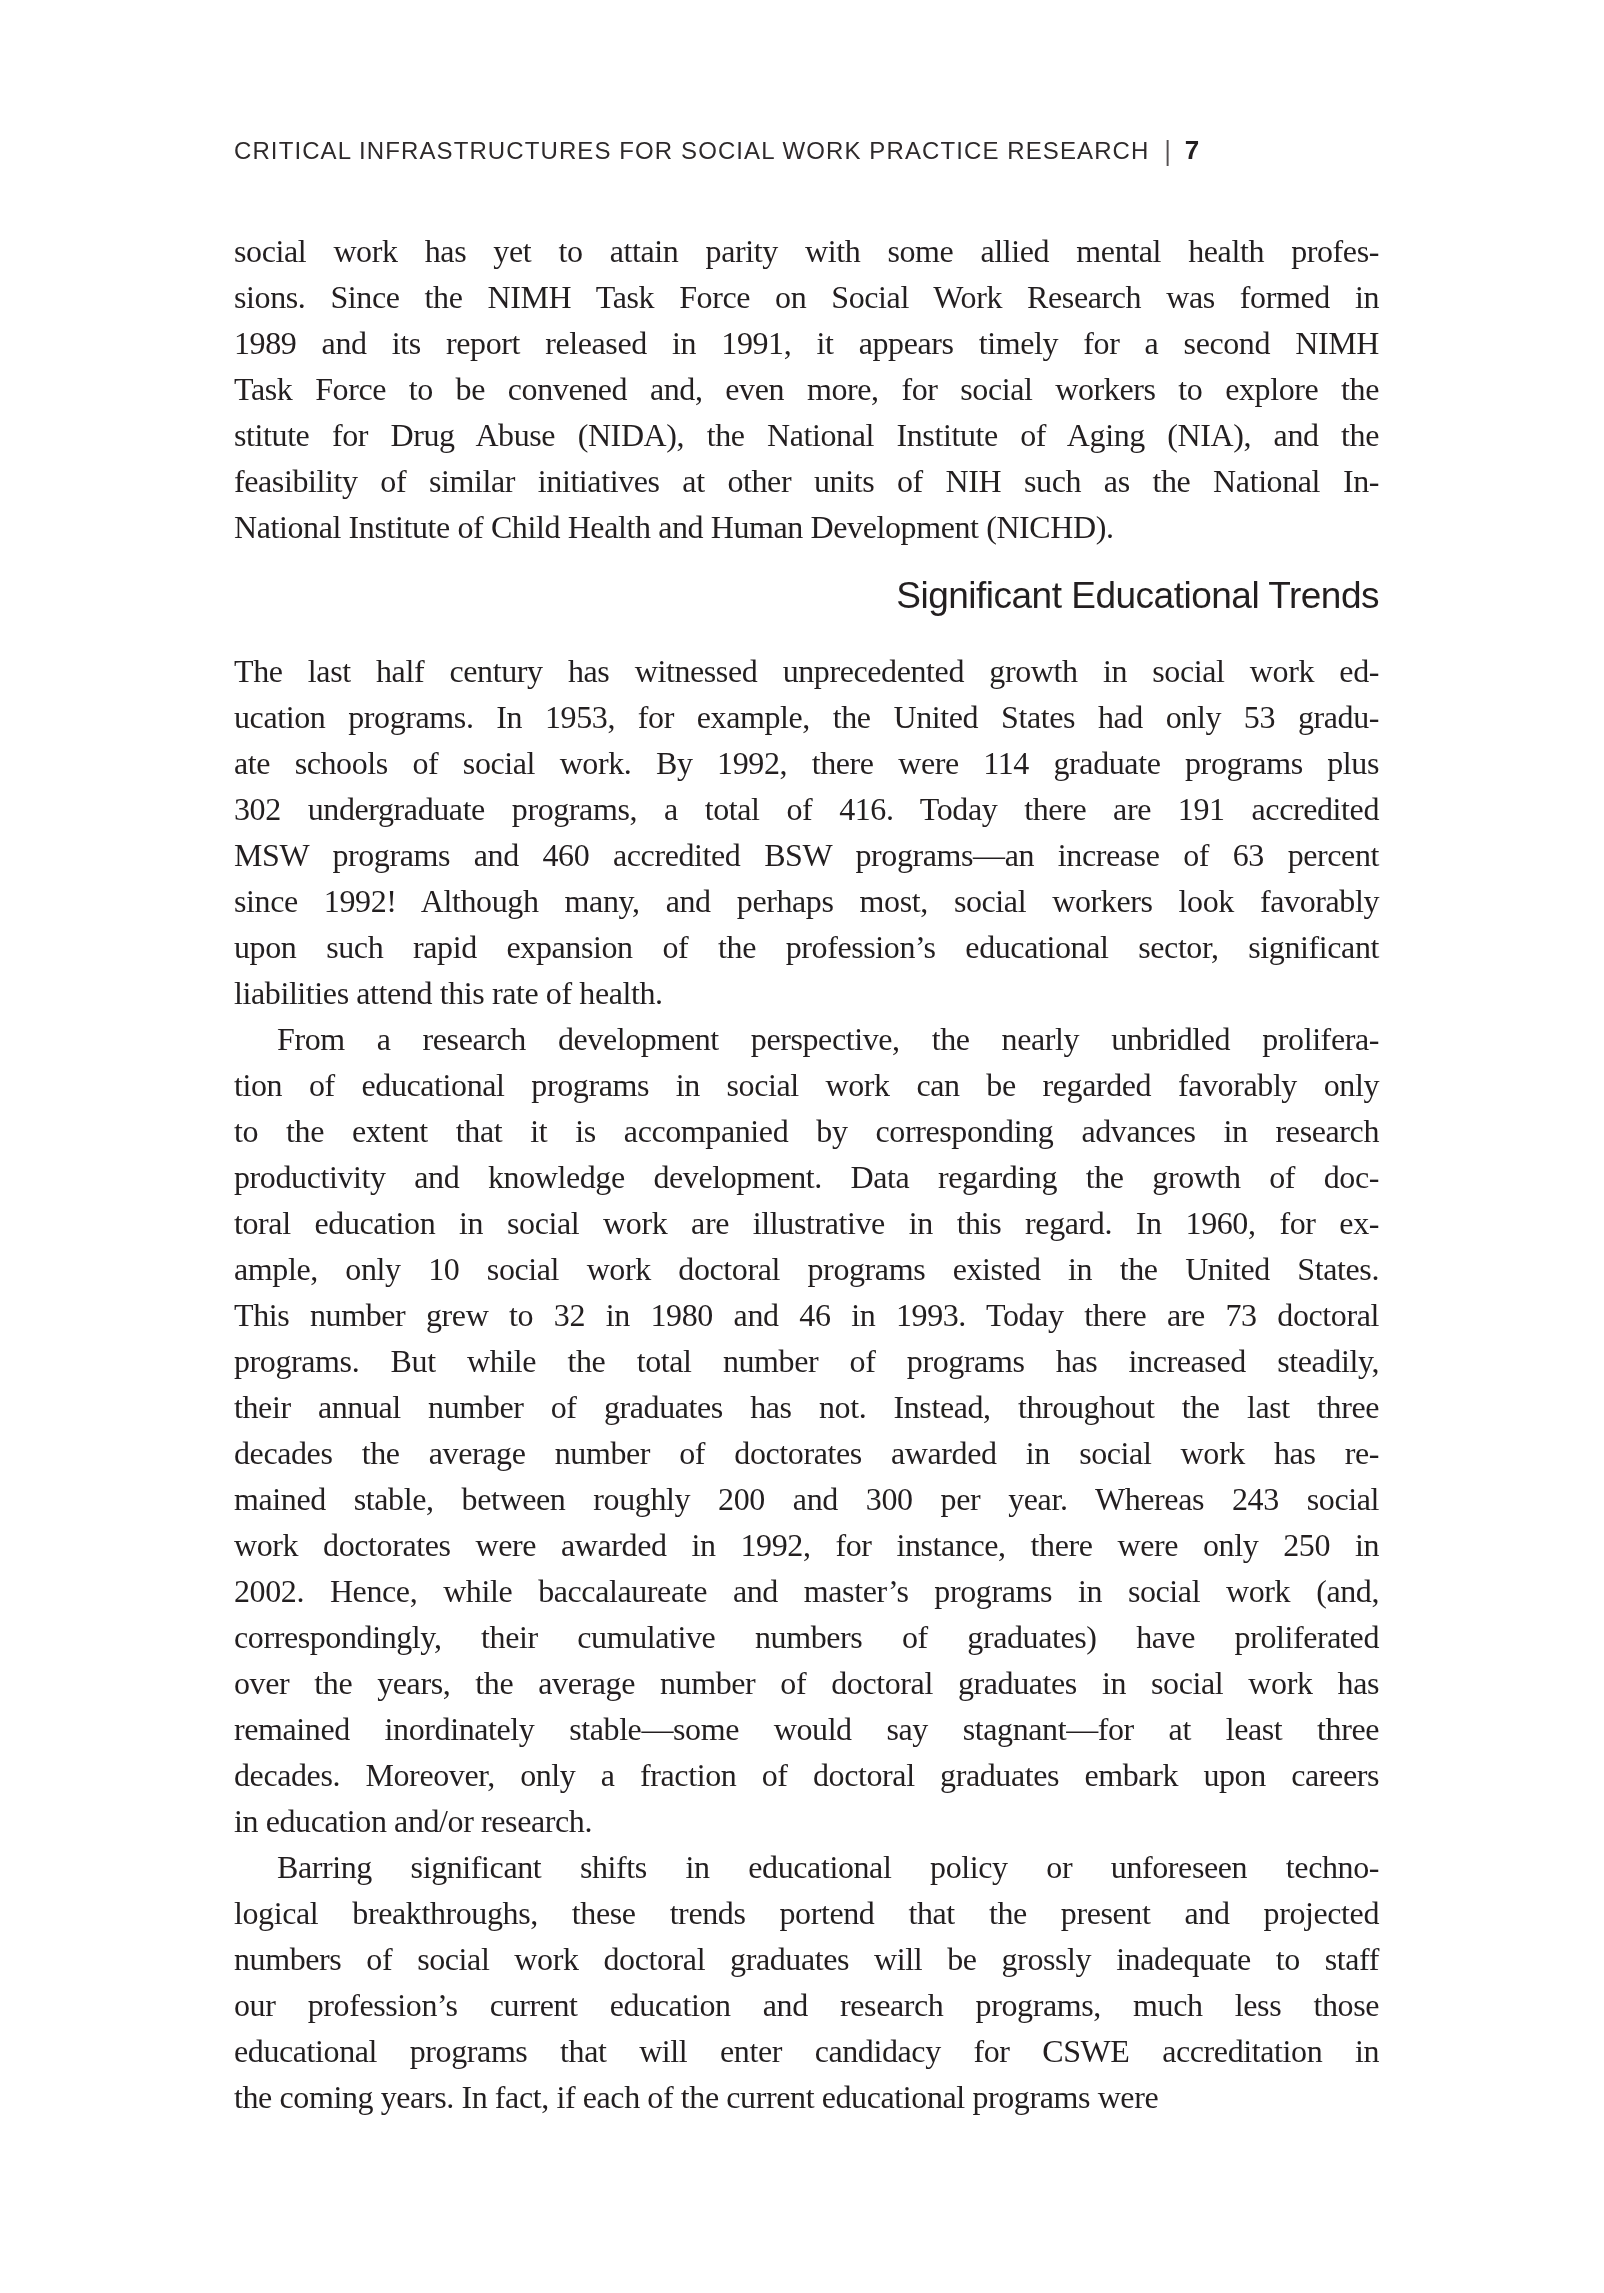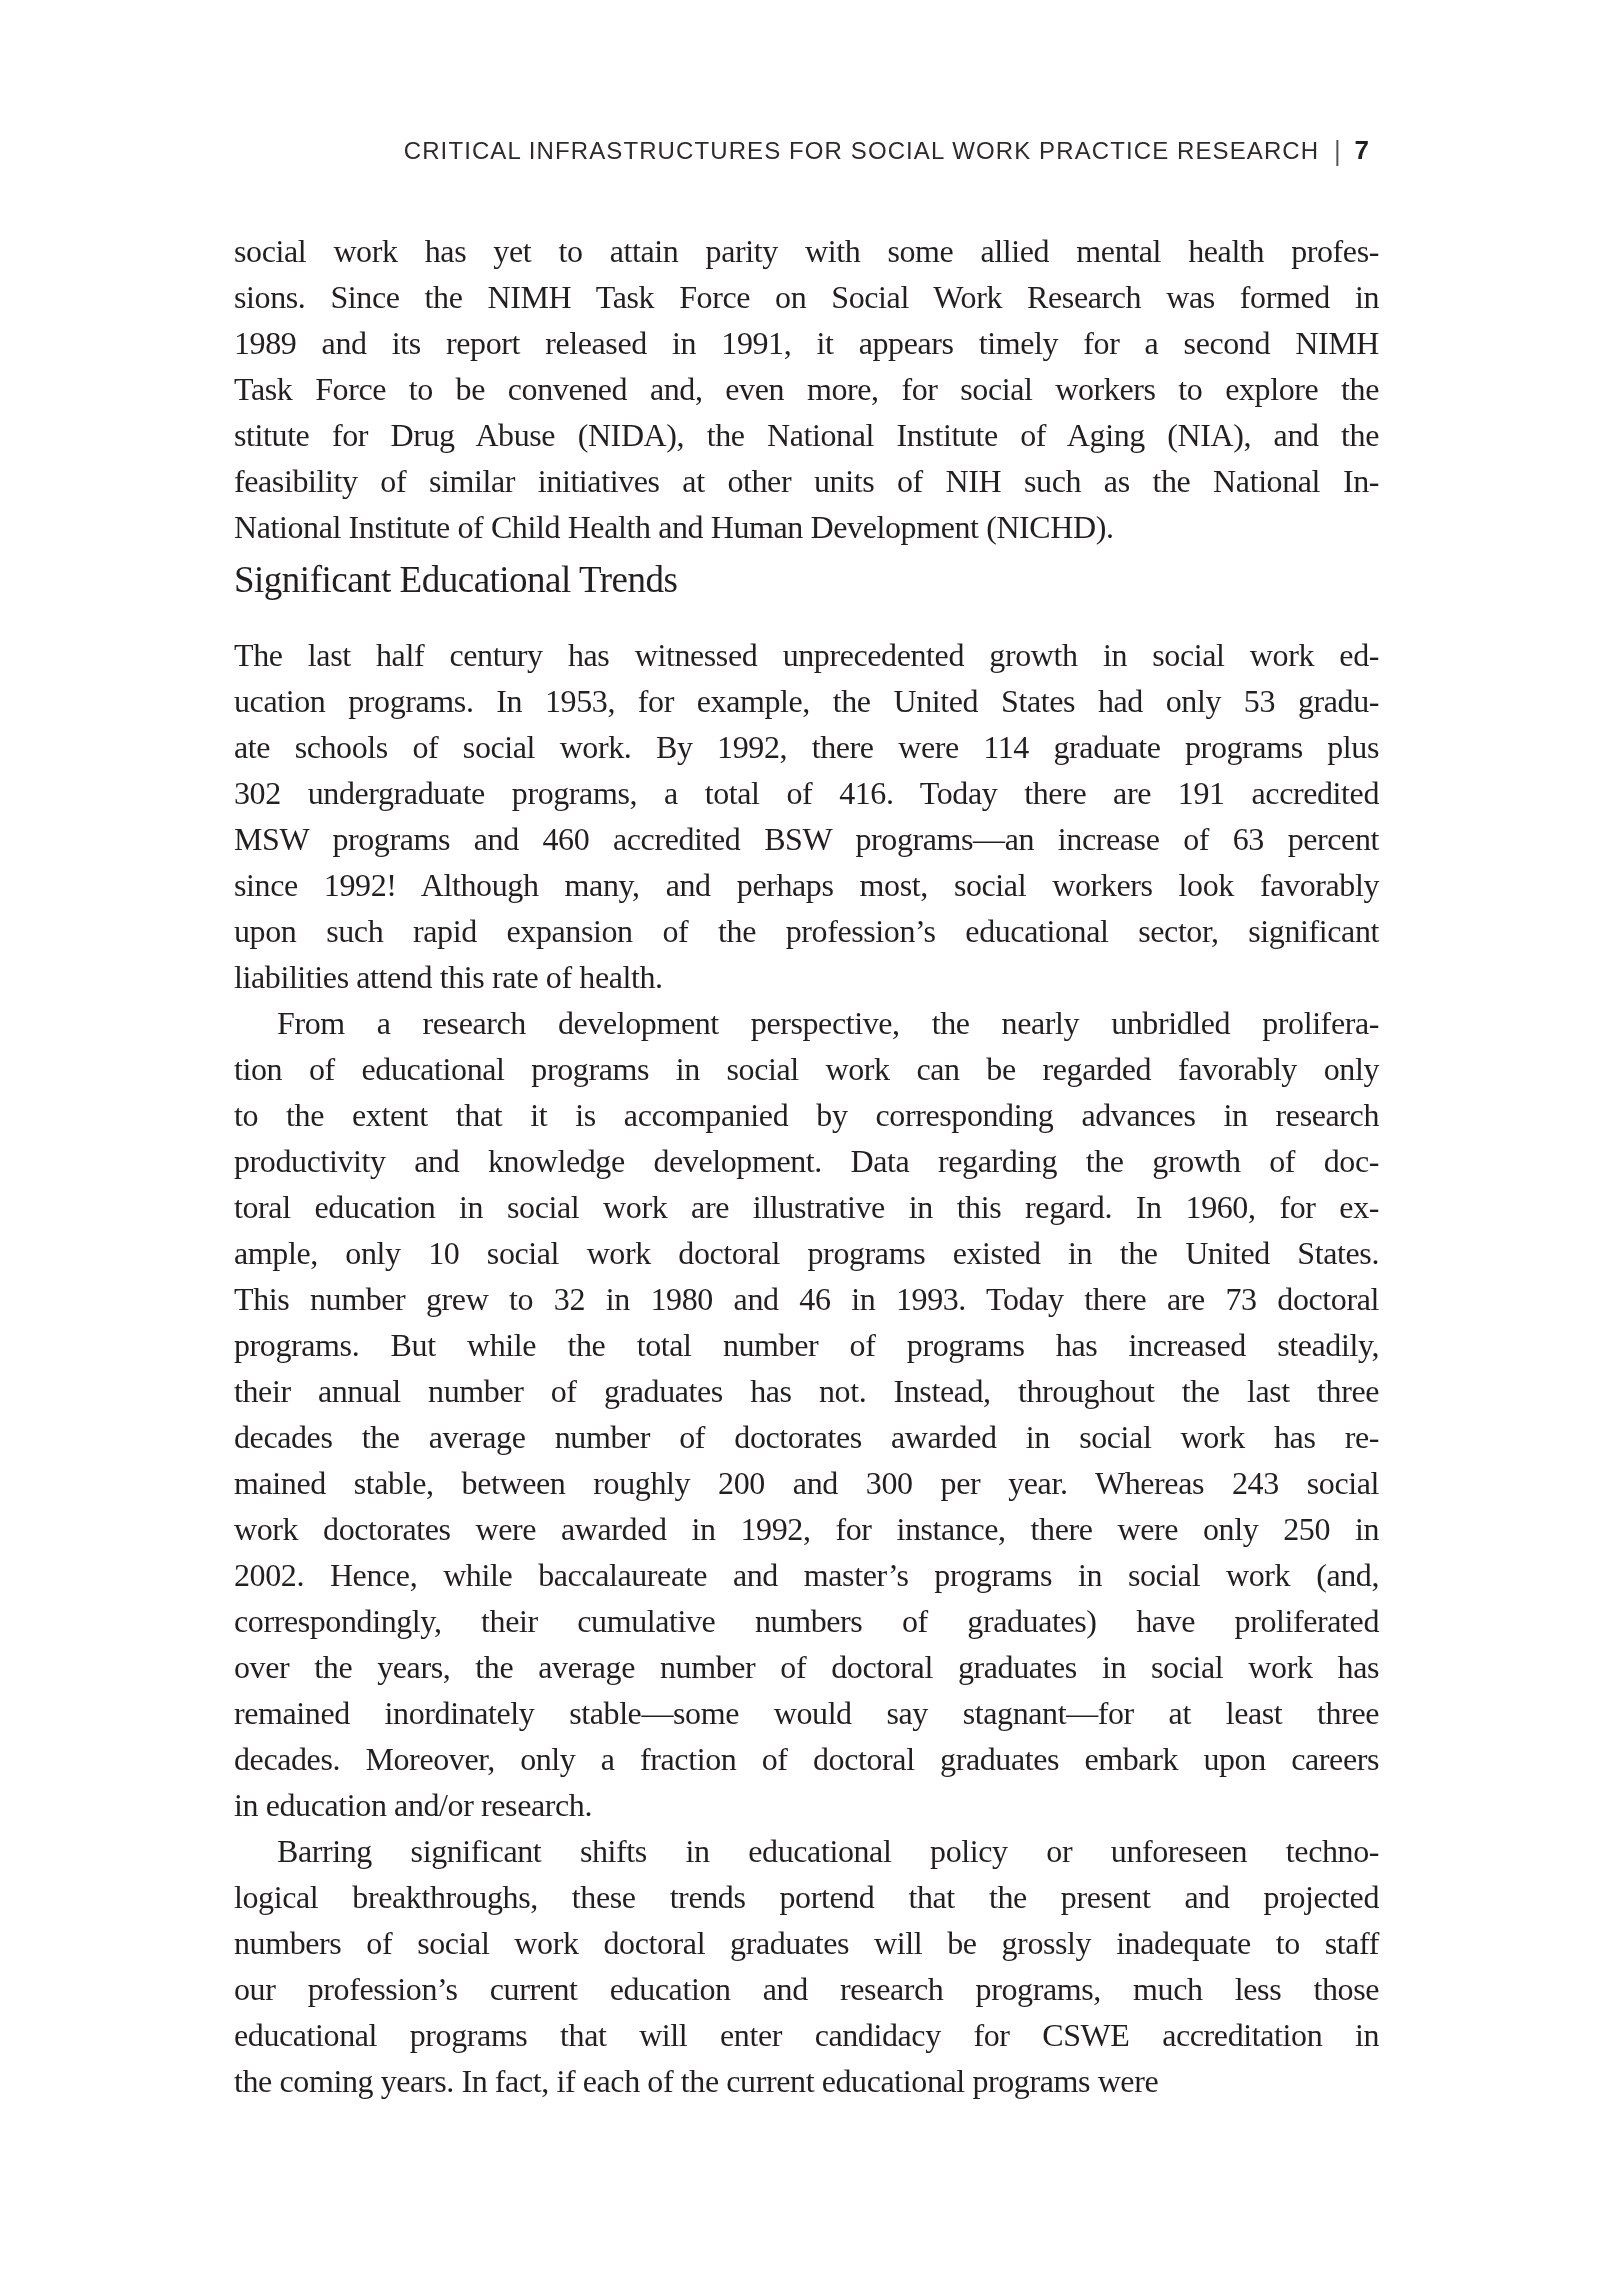--- a/index.html
+++ b/index.html
@@ -12,23 +12,23 @@
     width: 1605px;
     height: 2294px;
     background: #ffffff;
     overflow: hidden;
     font-family: "Liberation Serif", "DejaVu Serif", serif;
     color: #231f20;
   }
   .running-head {
     position: absolute;
     top: 135px;
-    left: 224px;
+    left: 234px;
     width: 1145px;
-    text-align: right;
+    text-align: left;
     font-family: "Liberation Sans", "DejaVu Sans", sans-serif;
     font-size: 24px;
     font-weight: 400;
     letter-spacing: 1.1px;
     color: #2e2a2b;
     white-space: nowrap;
   }
   .running-head .sep {
     display: inline-block;
     margin: 0 13px 0 15px;
@@ -55,27 +55,28 @@
   .line {
     text-align: justify;
     text-align-last: justify;
     white-space: normal;
     height: 46px;
     overflow: visible;
   }
   .line.last { text-align-last: left; }
   .line.indent { text-indent: 43px; }
   .section-heading {
-    font-family: Liberation Serif, serif;
+    font-family: Liberation Sans, sans-serif;
     font-weight: 400;
     font-size: 37px;
     line-height: 43px;
     letter-spacing: -0.5px;
     color: #231f20;
-    margin: 8px 0 31px 0;
+    margin: 24px 0 31px 0;
+    text-align: right;
   }
 </style>
 </head>
 <body>
 
 <div class="page">
   <header class="running-head">
     <span>CRITICAL INFRASTRUCTURES FOR SOCIAL WORK PRACTICE RESEARCH</span><span class="sep">|</span><span class="folio">7</span>
   </header>
 

